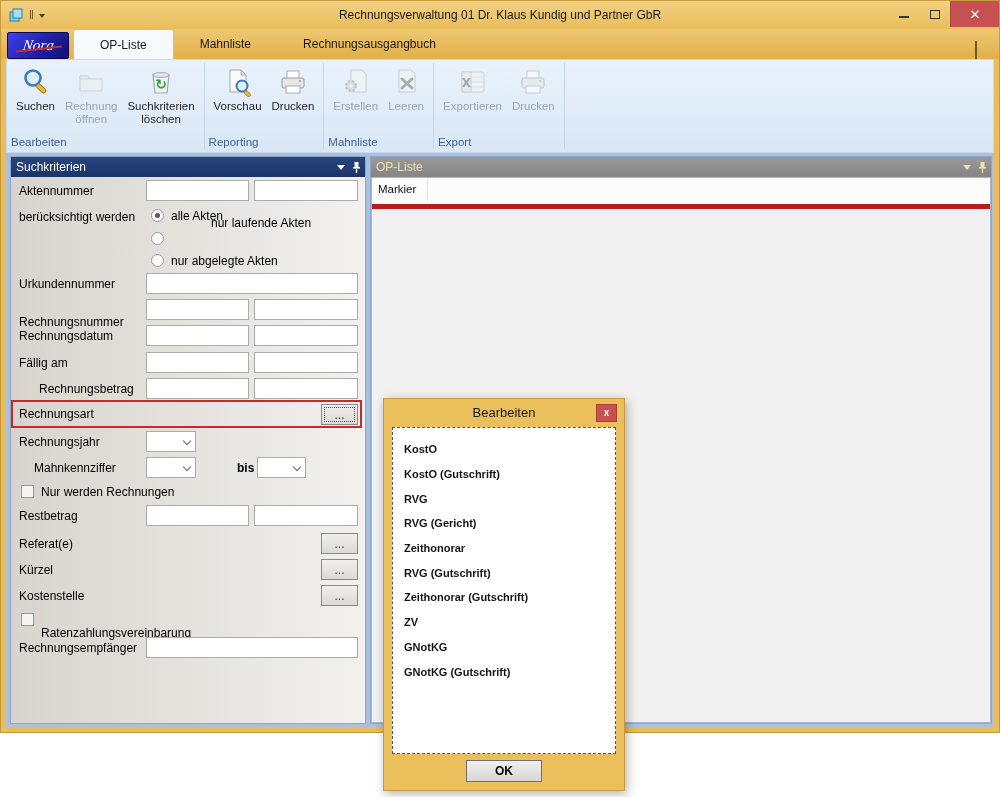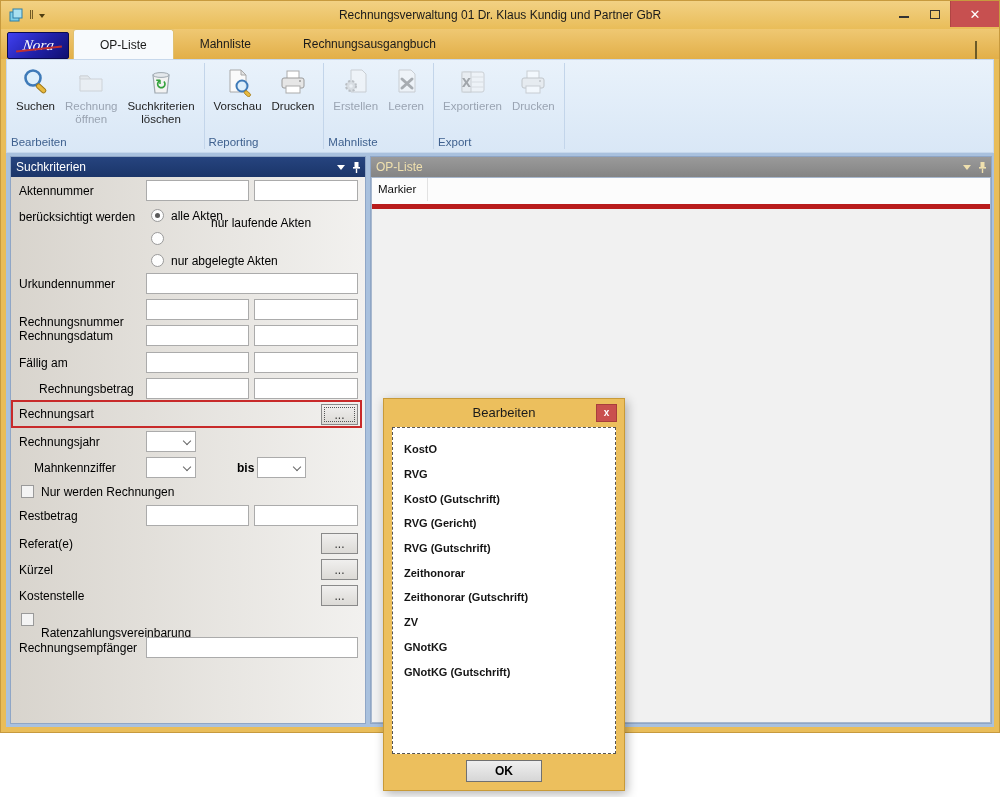--- a/index.html
+++ b/index.html
@@ -376,33 +376,33 @@
 
   <div class="dialog">
     <div class="dlg-title">Bearbeiten</div>
     <div class="dlg-close"><span>x</span></div>
     <div class="dlg-list">
 
     <div class="ditem">
           <span>KostO</span>
         </div>
         <div class="ditem">
+          <span>KostO (Gutschrift)</span>
+        </div>
+        <div class="ditem">
           <span>RVG</span>
         </div>
         <div class="ditem">
-          <span>KostO (Gutschrift)</span>
-        </div>
-        <div class="ditem">
           <span>RVG (Gericht)</span>
         </div>
         <div class="ditem">
+          <span>Zeithonorar</span>
+        </div>
+        <div class="ditem">
           <span>RVG (Gutschrift)</span>
-        </div>
-        <div class="ditem">
-          <span>Zeithonorar</span>
         </div>
         <div class="ditem">
           <span>Zeithonorar (Gutschrift)</span>
         </div>
         <div class="ditem">
           <span>ZV</span>
         </div>
         <div class="ditem">
           <span>GNotKG</span>
         </div>

